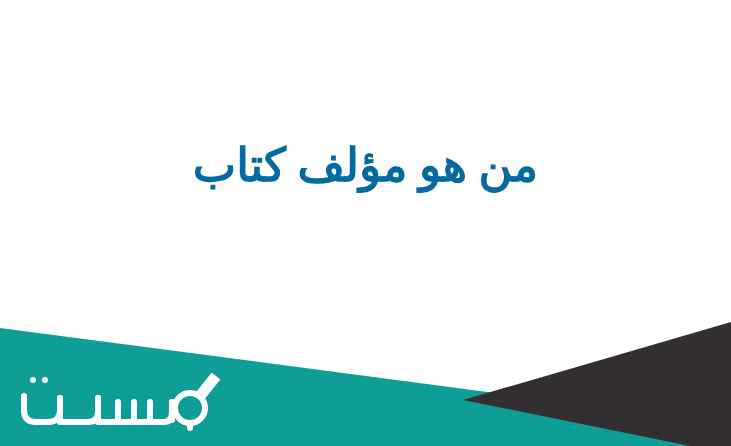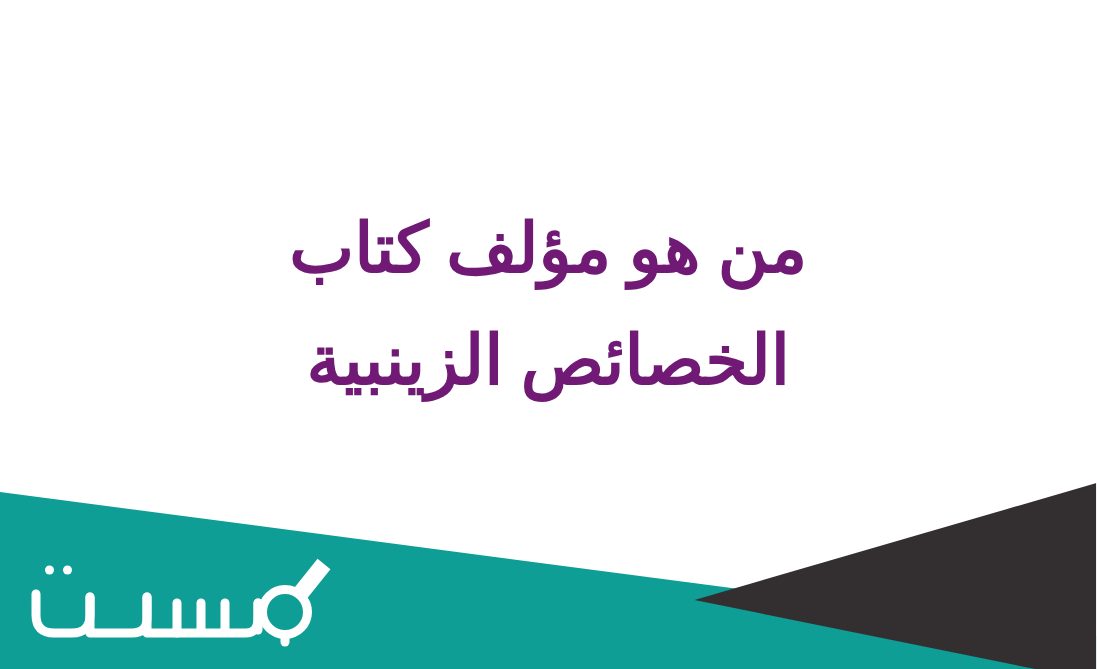--- a/index.html
+++ b/index.html
@@ -19,21 +19,21 @@
   }
 
   
   .headline {
     position: absolute;
     left: 0;
     top: 128px;
     width: 731px;
     text-align: center;
     direction: rtl;
-    color: #701a75;
+    color: #0369a1;
     font-family: "Liberation Serif", "DejaVu Serif", serif;
     font-size: 46px;
     font-weight: 700;
     line-height: 75px;
     letter-spacing: 0px;
     white-space: nowrap;
   }
 
   .headline-line {
     display: block;
@@ -82,21 +82,20 @@
     opacity: 0;
   }
 </style>
 </head>
 <body>
 
 <div id="canvas">
 
   <div class="headline">
     <span class="headline-line">من هو مؤلف كتاب</span>
-    <span class="headline-line">الخصائص الزينبية</span>
   </div>
 
   <div class="banner">
     <svg viewBox="0 0 731 446" xmlns="http://www.w3.org/2000/svg">
 
       <polygon points="0,328 731,424 731,446 0,446" fill="#0f9e96"></polygon>
 
       <polygon points="463,400 731,322 731,446 690,446" fill="#332f30"></polygon>
     </svg>
   </div>

